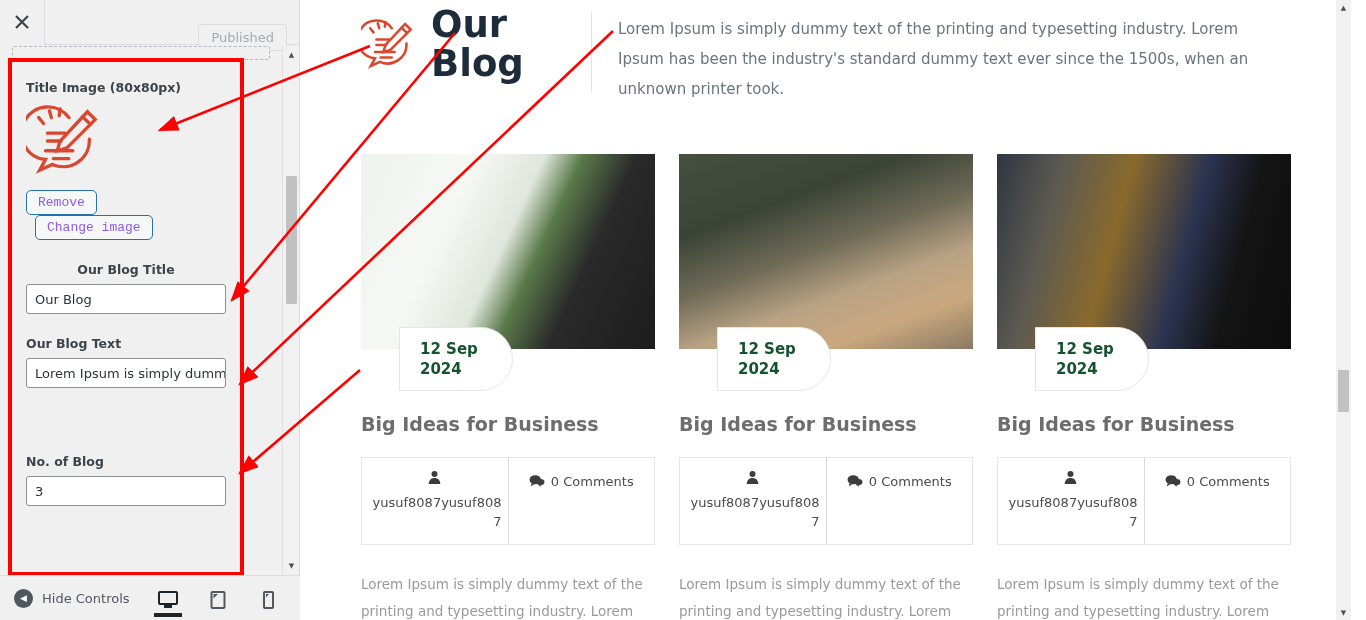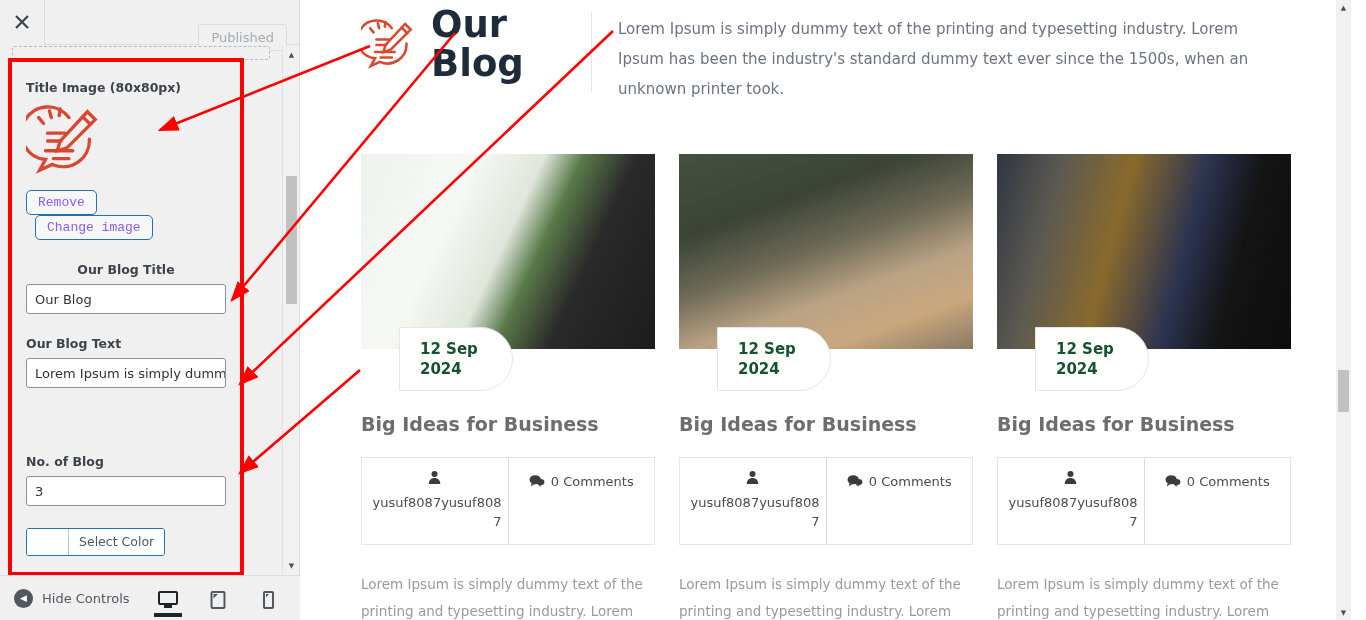--- a/index.html
+++ b/index.html
@@ -139,24 +139,20 @@
       <div class="ctrl-label">Our Blog Text</div>
       <div class="txt-input">Lorem Ipsum is simply dummy text of t</div>
     </div>
 
     <div class="ctrl" style="padding-top:22px;margin-top:44px;">
       <div class="ctrl-label">No. of Blog</div>
       <div class="txt-input">3</div>
     </div>
 
     <div class="ctrl" style="padding-top:22px;">
-      <div id="color-ctrl">
-        <div id="color-swatch"></div>
-        <div id="color-label">Select Color</div>
-      </div>
     </div>
 
   </div>
 
   <div id="sb-track">
     <div class="sb-arrow" style="position:absolute;top:0;left:0;">▲</div>
     <div id="sb-thumb"></div>
     <div class="sb-arrow" style="position:absolute;bottom:0;left:0;">▼</div>
   </div>
 

